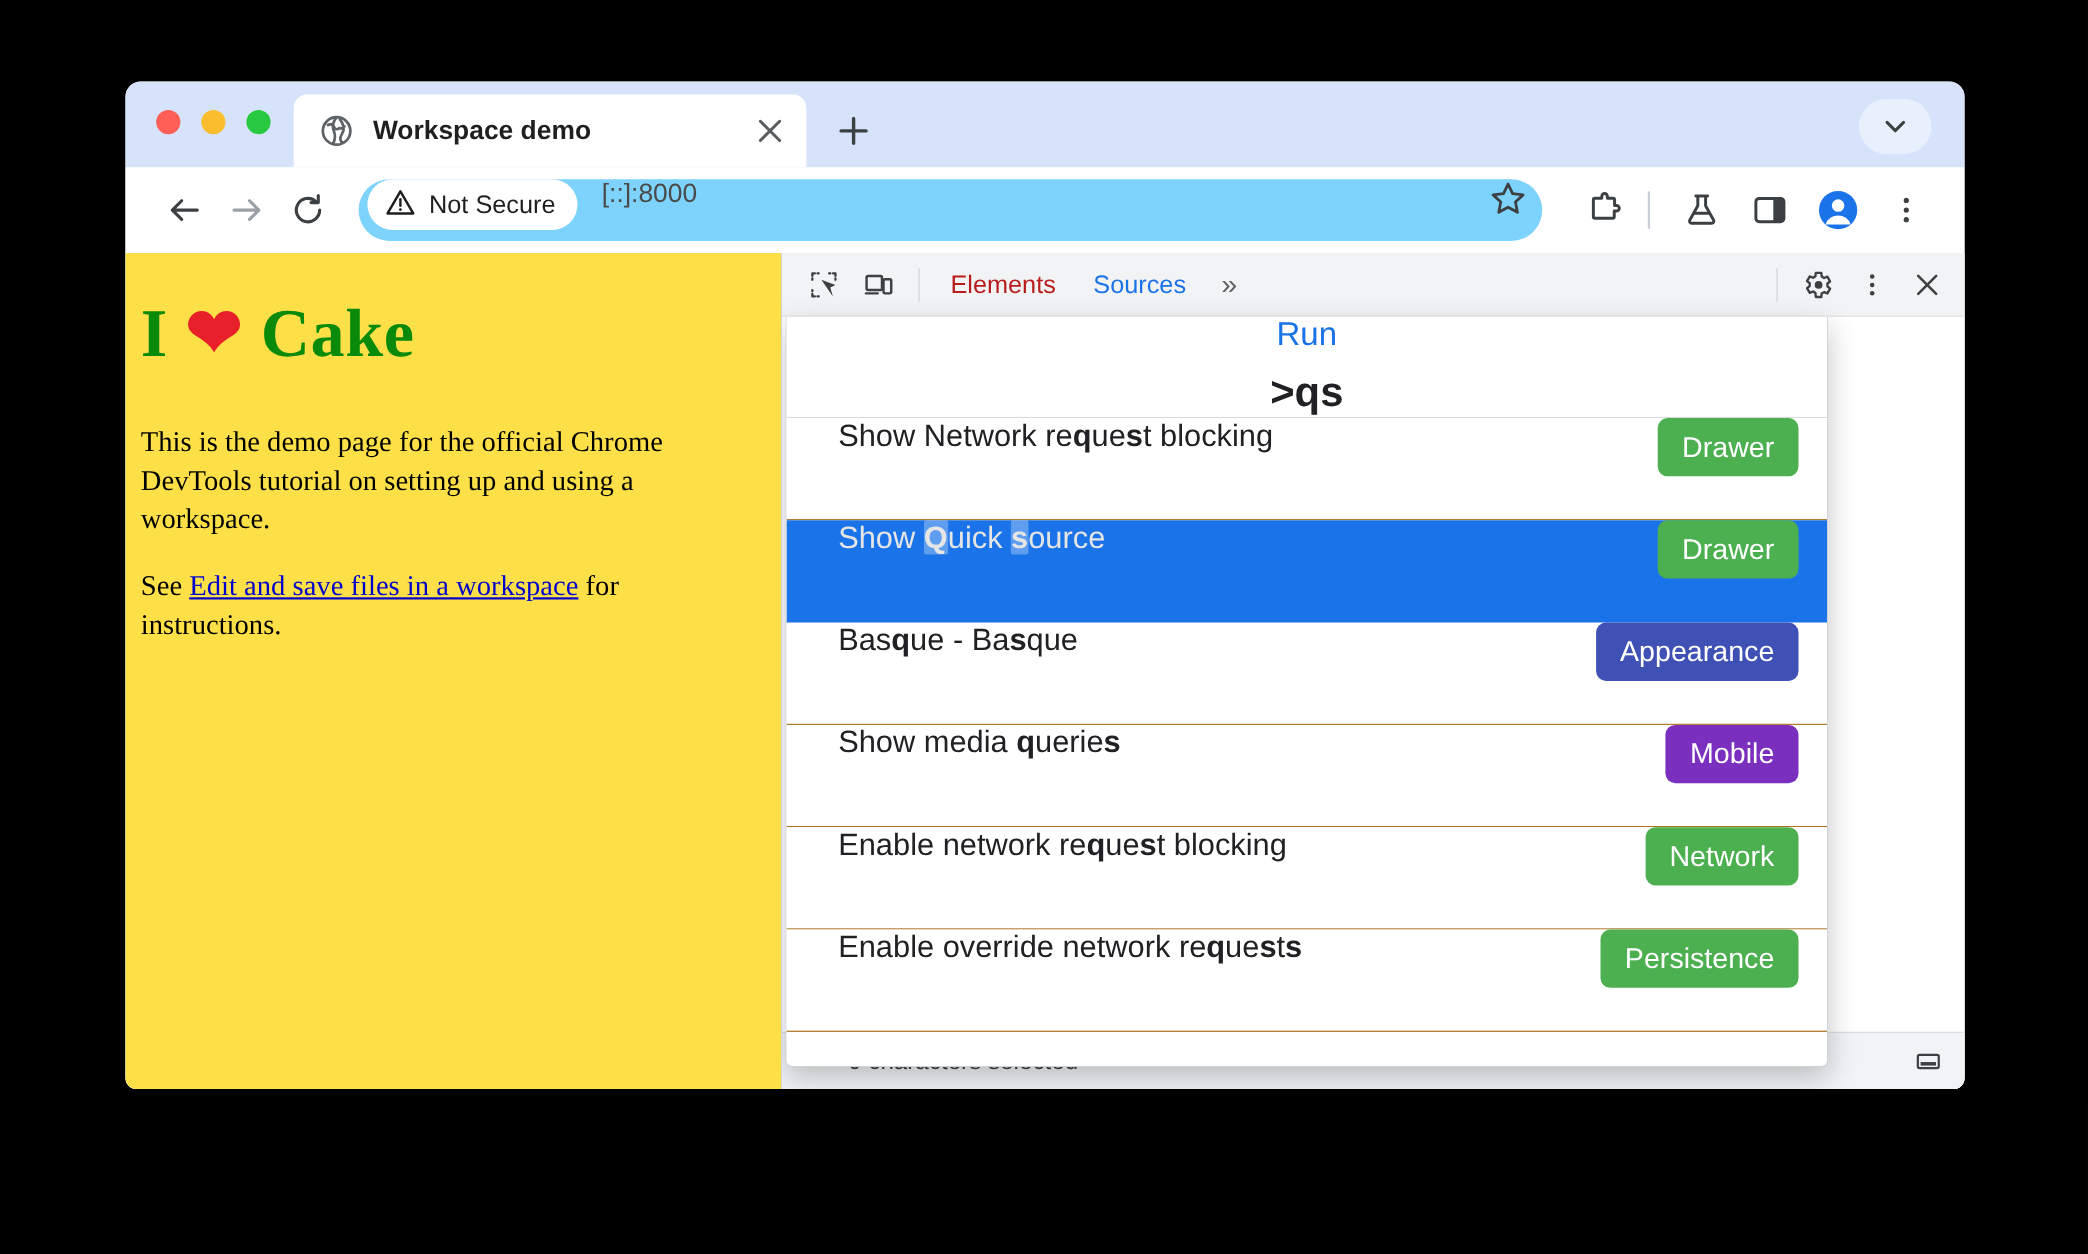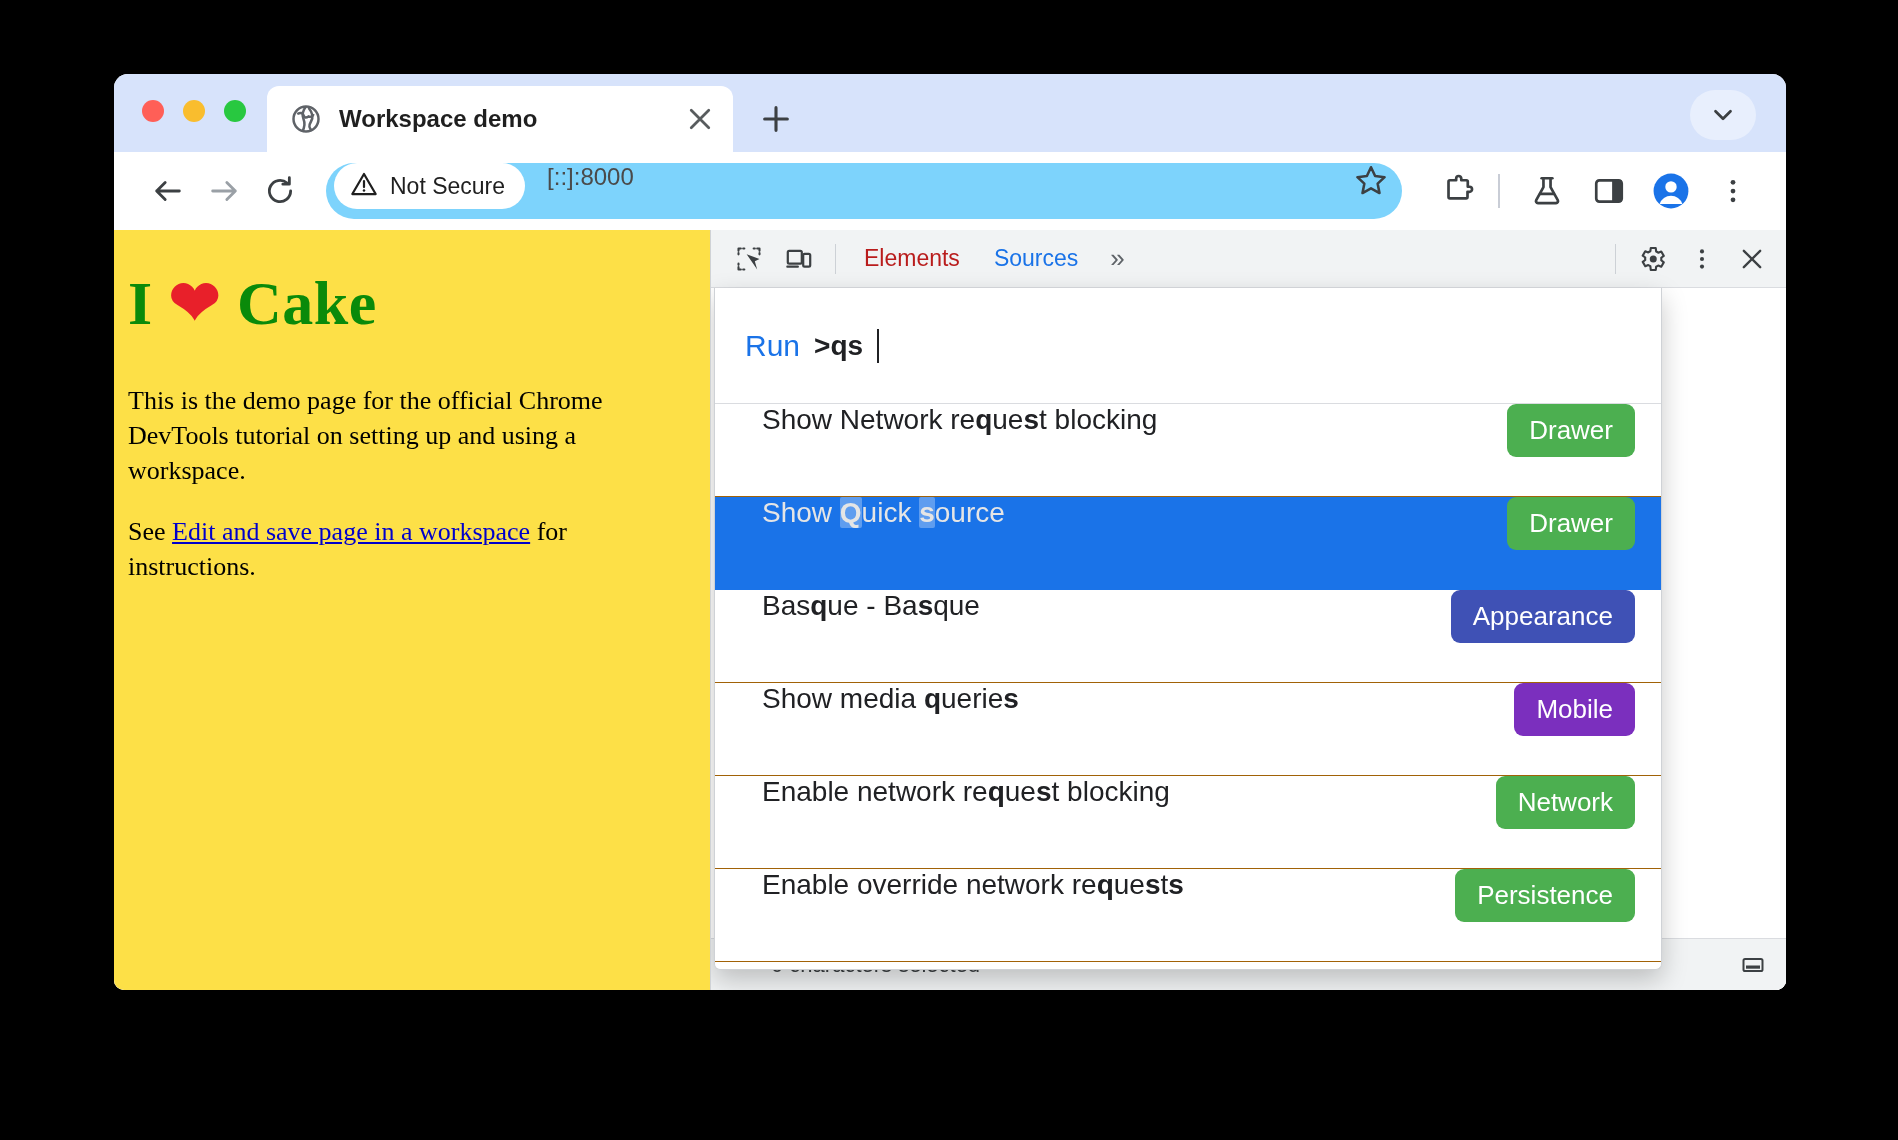--- a/index.html
+++ b/index.html
@@ -178,28 +178,29 @@
     width: 948px;
     height: 682px;
     background: #ffffff;
     border: 1px solid #cfd2d6;
     border-top: none;
     border-radius: 0 0 6px 6px;
     box-shadow: 0 10px 26px rgba(0,0,0,0.22);
     overflow: hidden;
   }
   .palette-input {
-    height: 116px;
+    height: 92px;
     display: flex; align-items: center;
     padding: 0 30px;
     border-bottom: 1px solid #dadce0;
     gap: 14px;
+    flex-direction: column;
   }
   .prefix { font-size: 30px; color: #1a73e8; }
-  .query { font-size: 28px; color: #202124; font-weight: bold; }
+  .query { font-size: 38px; color: #202124; font-weight: bold; }
   .caret {
     width: 2px; height: 34px; background: #202124;
     animation: blink 1.1s steps(1) infinite;
   }
   @keyframes blink { 50% { opacity: 0; } }
 
   .plist { }
   .prow {
     height: 93px;
     display: flex; align-items: flex-start;
@@ -341,21 +342,21 @@
           <circle cx="12" cy="19" r="1.9" fill="#3c4043"></circle>
         </svg>
       </div>
     </div>
 
     <div class="content">
 
       <div class="page">
         <h1><span>I </span><span class="heart">❤</span><span> Cake</span></h1>
         <p>This is the demo page for the official Chrome DevTools tutorial on setting up and using a workspace.</p>
-        <p><span>See </span><a href="#">Edit and save page in a workspace</a><span> for instructions.</span></p>
+        <p><span>See </span><a href="#">Edit and save files in a workspace</a><span> for instructions.</span></p>
       </div>
 
       <div class="devtools">
 
         <div class="dt-toolbar">
           <div class="dt-icon">
             <svg viewBox="0 0 24 24" width="28" height="28">
               <path d="M3 3 H8 M3 3 V8 M21 3 H16 M21 3 V8 M3 21 V16 M3 21 H8" fill="none" stroke="#3c4043" stroke-width="1.8" stroke-dasharray="2 2" stroke-linecap="round"></path>
               <path d="M10 8 L19 21 L17 14 L21 12 Z" fill="#3c4043"></path>
             </svg>

